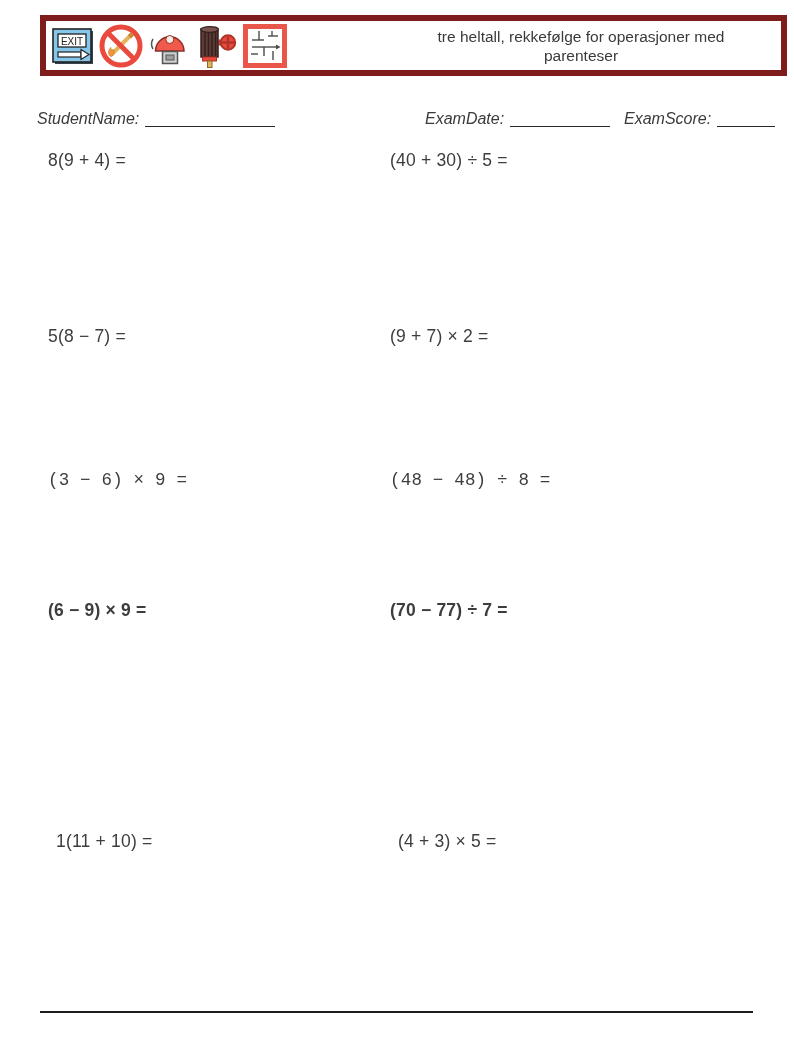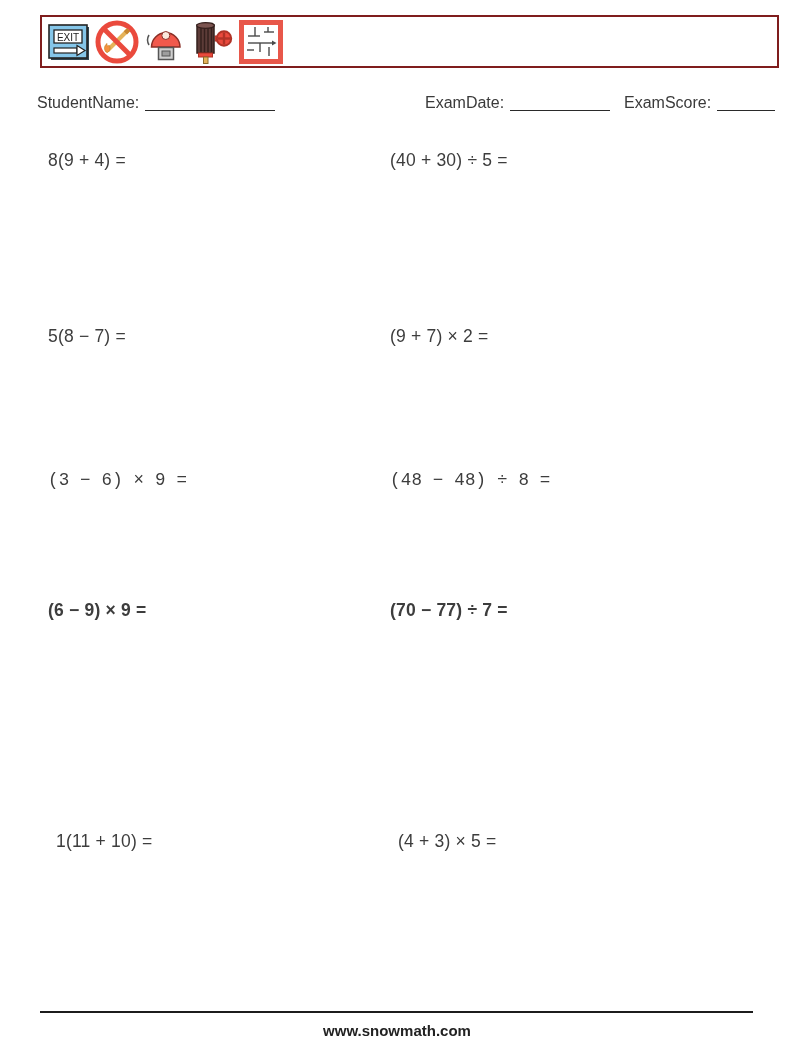--- a/index.html
+++ b/index.html
@@ -9,35 +9,35 @@
     background:#ffffff;
     font-family:"Liberation Sans", sans-serif;
     color:#3c3c3c;
     overflow:hidden;
   }
 
   
   .header-box {
     position:absolute; left:40px; top:15px;
     width:735px; height:49px;
-    border:2px solid #7f1d1d;
+    border:6px solid #7f1d1d;
     display:flex; align-items:center;
     background:#fff;
   }
   .icons { display:flex; align-items:center; gap:2px; padding-left:4px; }
   .icon { width:46px; height:46px; display:block; }
   .title {
     margin-left:auto; margin-right:26px;
     width:348px; text-align:center;
     font-size:15.5px; line-height:19px; color:#3a3a3a;
   }
 
   
   .fields { position:absolute; left:0; top:94px; width:100%; height:26px; font-size:16px; color:#3a3a3a; }
-  .fld { position:absolute; top:0; white-space:nowrap; }
+  .fld { position:absolute; top:16px; white-space:nowrap;font-style:italic; }
   .fld-student { left:37px; }
   .fld-date    { left:425px; }
   .fld-score   { left:624px; }
   .blank {
     display:inline-block; margin-left:6px;
     border-bottom:1.5px solid #2a2a2a;
     transform:translateY(3px);
   }
   .blank-student { width:130px; }
   .blank-date    { width:100px; }
@@ -113,20 +113,21 @@
           <line x1="26" y1="13" x2="36" y2="13"></line>
           <line x1="10" y1="24" x2="35" y2="24"></line>
           <line x1="22" y1="24" x2="22" y2="33"></line>
           <line x1="9" y1="31" x2="16" y2="31"></line>
           <line x1="31" y1="28" x2="31" y2="37"></line>
         </g>
         <polygon points="34,21.5 38.5,24 34,26.5" fill="#4a4a4a"></polygon>
       </svg>
 
     </div>
+    <div class="title">tre heltall, rekkefølge for operasjoner med parenteser</div>
   </div>
 
   <div class="fields">
     <div class="fld fld-student">
       <span>StudentName:</span><span class="blank blank-student"></span>
     </div>
     <div class="fld fld-date">
       <span>ExamDate:</span><span class="blank blank-date"></span>
     </div>
     <div class="fld fld-score">
@@ -141,15 +142,14 @@
     <div class="pcell cr r1">(9 + 7) × 2 =</div>
     <div class="pcell cl r2">(3 − 6) × 9 =</div>
     <div class="pcell cr r2">(48 − 48) ÷ 8 =</div>
     <div class="pcell cl r3">(6 − 9) × 9 =</div>
     <div class="pcell cr r3">(70 − 77) ÷ 7 =</div>
     <div class="pcell cl r4">1(11 + 10) =</div>
     <div class="pcell cr r4">(4 + 3) × 5 =</div>
   </div>
 
   <div class="footer-line"></div>
-  <div class="footer-text">www.snowmath.com</div>
 
 </div>
 
 </body></html>

